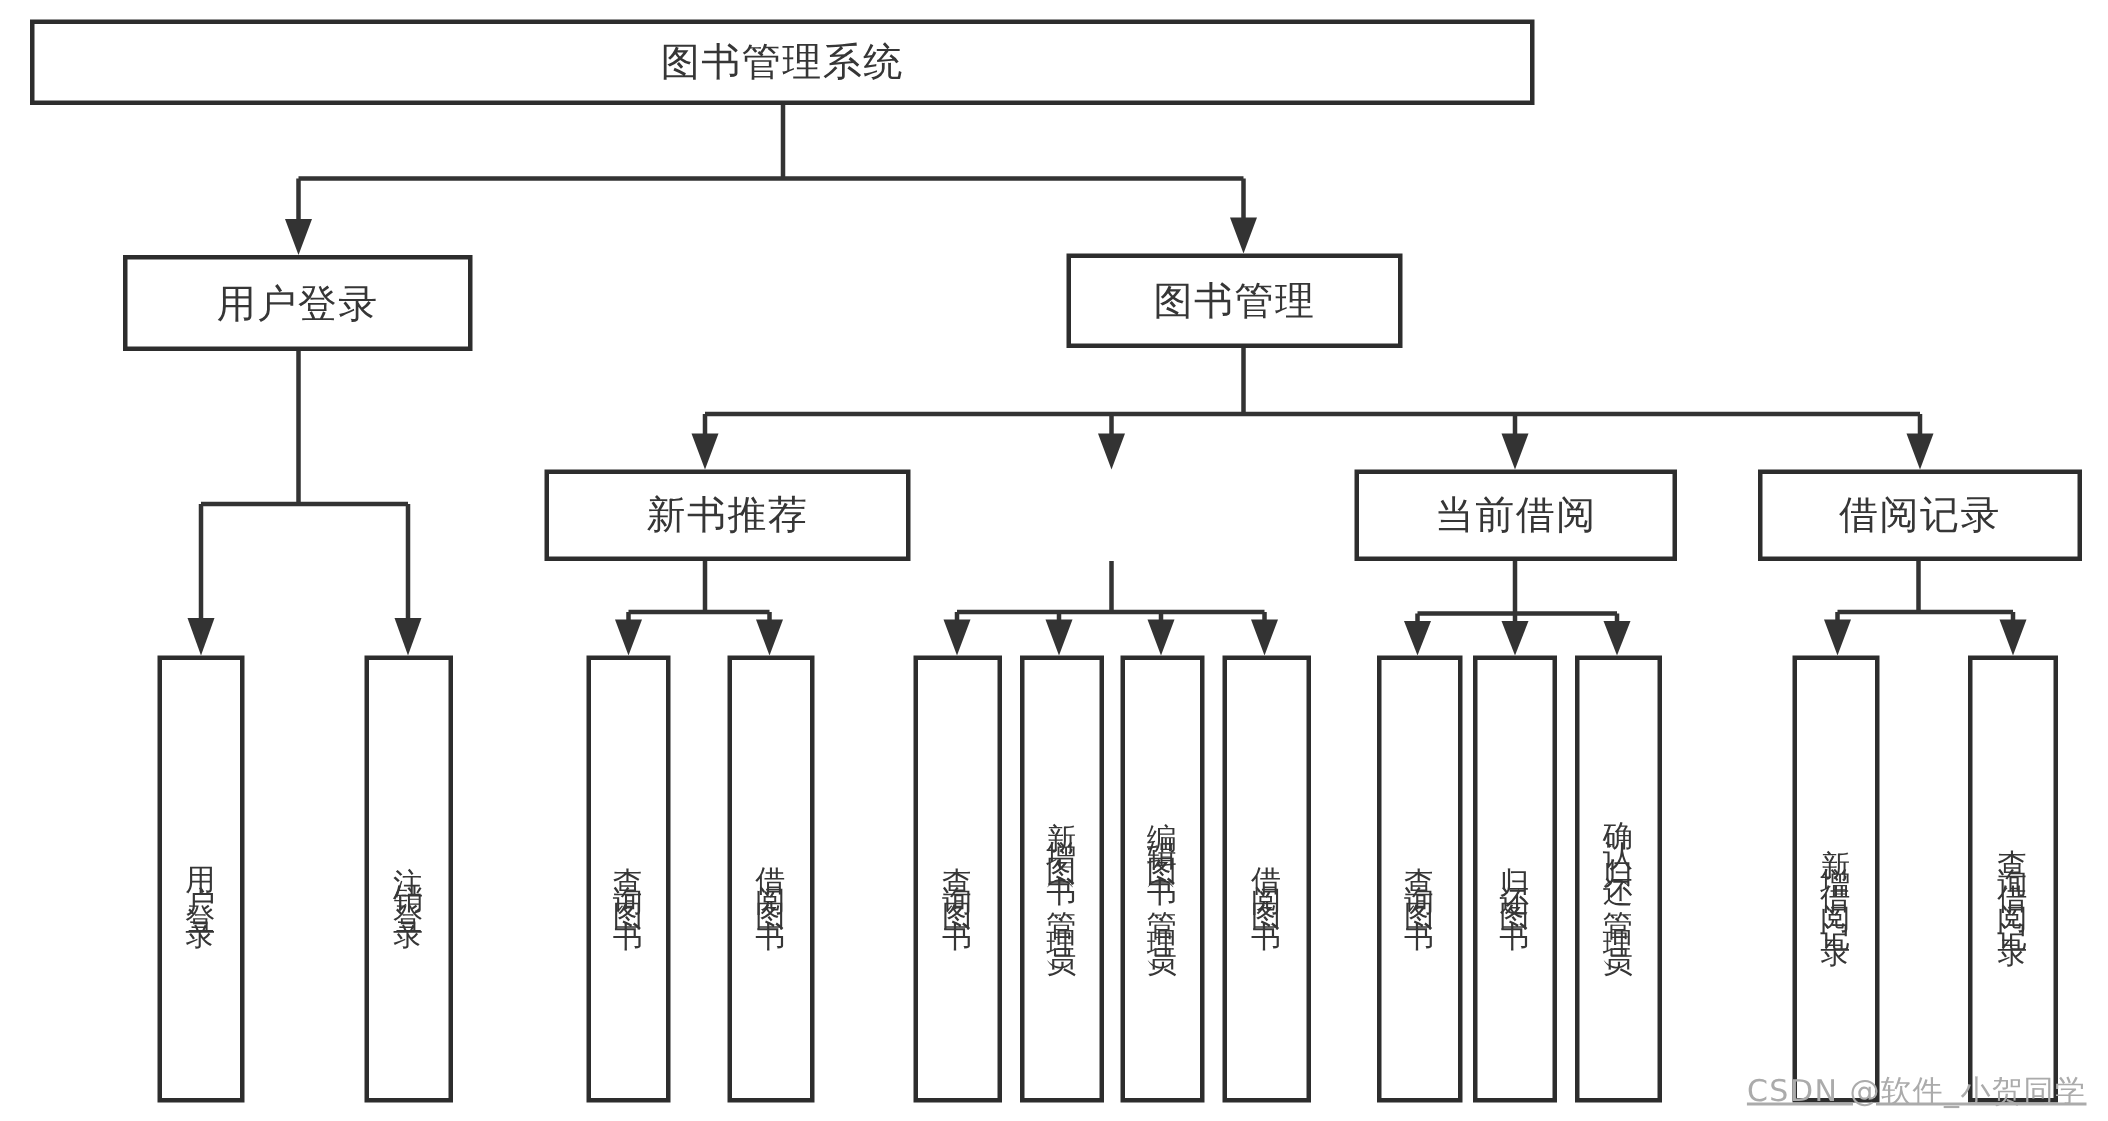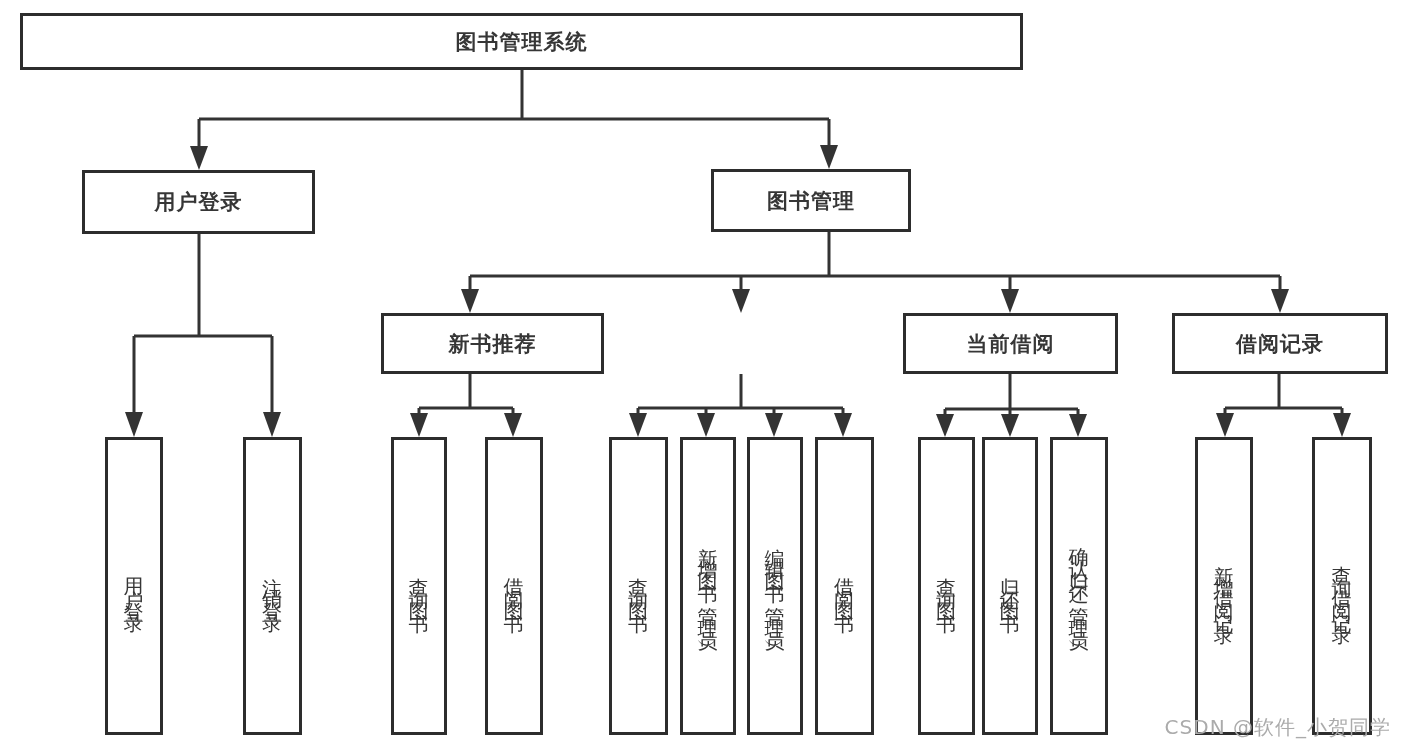--- a/index.html
+++ b/index.html
@@ -21,41 +21,41 @@
   .ar{fill:var(--line);stroke:none;}
   .box{
     position:absolute;
     box-sizing:border-box;
     background:#ffffff;
     border:3px solid var(--border);
     display:flex;align-items:center;justify-content:center;
     color:var(--text);
   }
   .box.h .lbl{
-    font-size:21px;
+    font-size:26px;
     letter-spacing:1px;
     white-space:nowrap;
-    font-weight:bold;
   }
   .box.v{top:437px;height:298px;}
   .box.v .vlbl{
     writing-mode:vertical-rl;
     font-size:20px;
     letter-spacing:12px;
     line-height:1;
     white-space:nowrap;
   }
   .watermark{
     position:absolute;
     right:14px;bottom:6px;
     font-size:20px;
     color:var(--watermark);
     letter-spacing:1px;
     white-space:nowrap;
     z-index:5;
+    text-decoration:underline;
   }
 </style>
 </head>
 <body>
 
 <div class="canvas">
 
   <svg class="connectors" width="1405" height="747" viewBox="0 0 1405 747">
     <g>
       <path class="cl" d="M522,68 V120 M199,119 H829 M199,119 V147 M829,119 V146"></path>
@@ -99,25 +99,25 @@
     </g>
   </svg>
 
   <div class="box h" style="left:20px;top:13px;width:1003px;height:57px">
     <span class="lbl">图书管理系统</span>
   </div>
 
   <div class="box h" style="left:82px;top:170px;width:233px;height:64px">
     <span class="lbl">用户登录</span>
   </div>
-  <div class="box h" style="left:711px;top:169px;width:200px;height:63px">
+  <div class="box h" style="left:711px;top:169px;width:224px;height:63px">
     <span class="lbl">图书管理</span>
   </div>
 
-  <div class="box h" style="left:381px;top:313px;width:223px;height:61px">
+  <div class="box h" style="left:363px;top:313px;width:244px;height:61px">
     <span class="lbl">新书推荐</span>
   </div>
   <div class="box h" style="left:1172px;top:313px;width:216px;height:61px">
     <span class="lbl">借阅记录</span>
   </div>
   <div class="box h" style="left:903px;top:313px;width:215px;height:61px">
     <span class="lbl">当前借阅</span>
   </div>
 
   <div class="box v" style="left:105px;width:58px">

